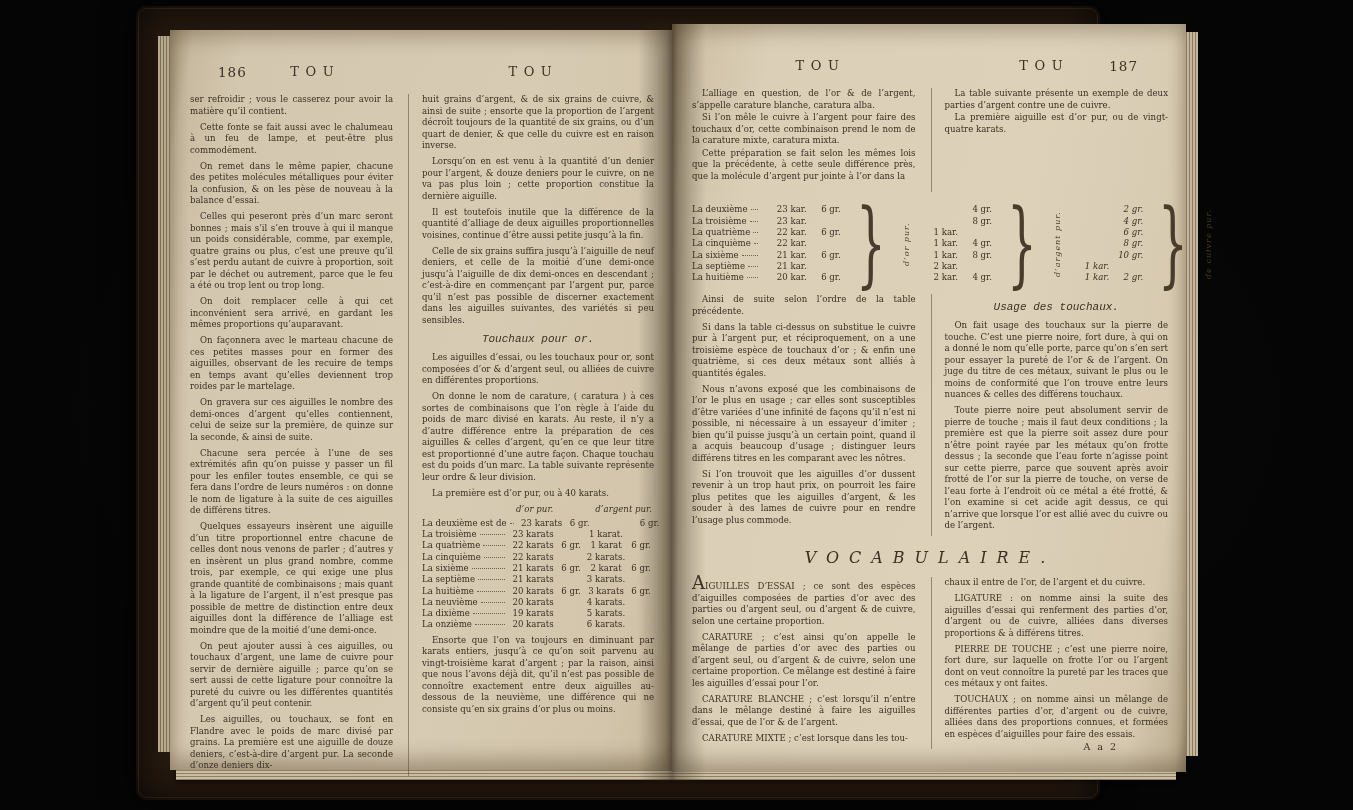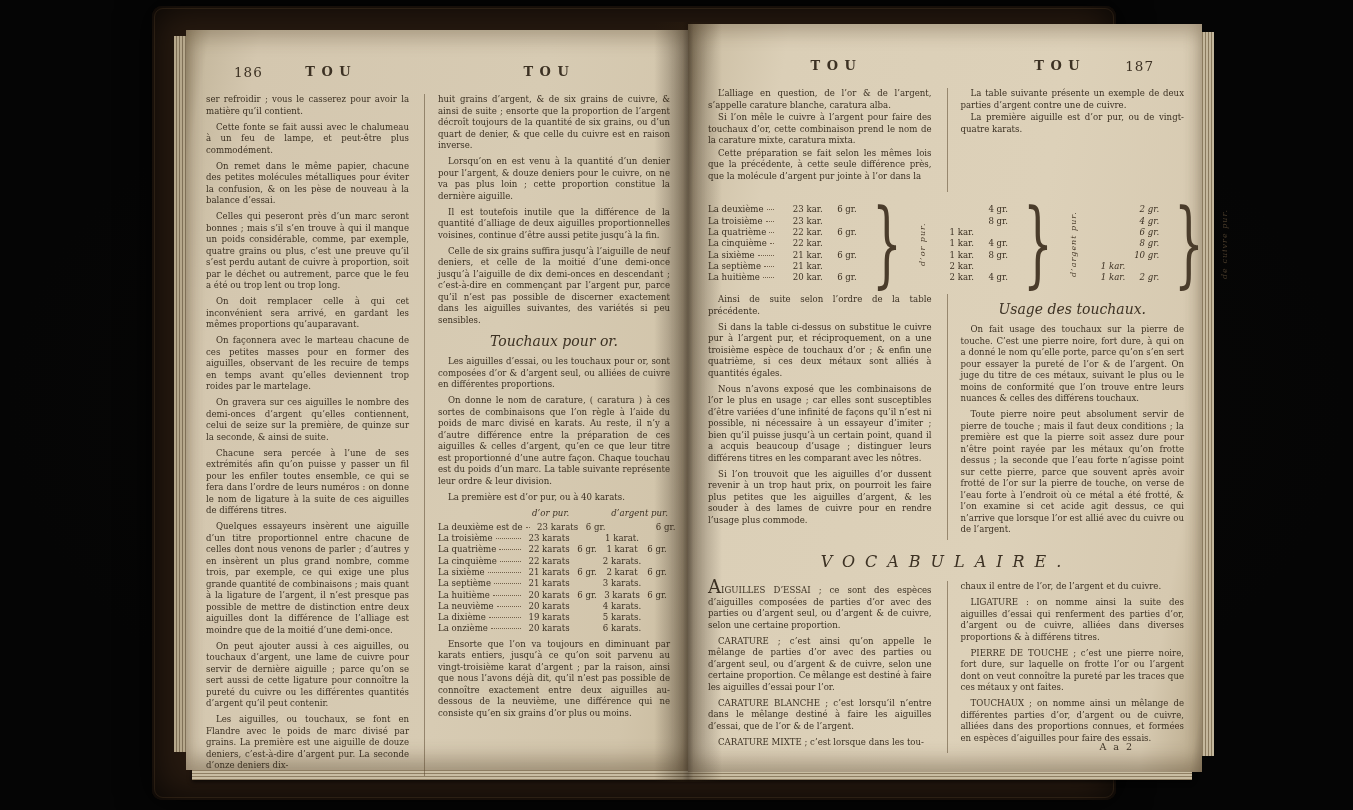--- a/index.html
+++ b/index.html
@@ -1,20 +1,20 @@
 <!DOCTYPE html>
 <html><head>
 <meta charset="utf-8">
 <style>
   html,body{margin:0;padding:0;background:#060605;width:1353px;height:810px;overflow:hidden;}
   .scene{position:relative;width:1353px;height:810px;background:
     radial-gradient(ellipse at 50% 50%, #0b0a08 0%, #050505 70%);
     font-family:"DejaVu Serif", serif;color:#3c3123;}
   
-  .book{position:absolute;left:152px;top:6px;width:964px;height:794px;
+  .book{position:absolute;left:136px;top:6px;width:964px;height:794px;
     background:linear-gradient(95deg,#1c120a 0%,#33231being 0,#33231b 3%,#2c1d12 8%,#241810 50%,#2c1d12 93%,#1a100a 100%);
     background-color:#271a10;border-radius:10px;
     box-shadow: inset 0 0 40px rgba(0,0,0,.85), 0 0 34px rgba(0,0,0,.9);}
   .book::before{content:"";position:absolute;inset:2px;border-radius:9px;
     border:1px solid rgba(140,104,66,.18);pointer-events:none;}
   .pages-area{position:absolute;left:34px;top:16px;width:1016px;height:760px;}
   .stack-bottom{position:absolute;left:6px;bottom:2px;width:1000px;height:24px;
     background:repeating-linear-gradient(to bottom,#c9bda2 0 2px,#8f7f63 2px 3px);
     border-bottom:2px solid #4a3categ0;border-bottom-color:#4a3a28;box-shadow:0 2px 4px rgba(0,0,0,.6);}
   .stack-right{position:absolute;right:-12px;top:10px;width:14px;height:724px;
@@ -26,30 +26,30 @@
     background:linear-gradient(100deg,#a89a7e 0%,#c7baa0 4%,#d4c7af 12%,#d7cbb3 58%,#d2c5ab 88%,#c9bb9f 98%,#bdae92 100%);}
   .page-right{left:502px;top:2px;width:514px;height:748px;
     background:linear-gradient(100deg,#b3a487 0%,#cfc2a8 5%,#dbcfb7 16%,#ddd1b9 60%,#d6c9b0 90%,#bfb093 98%,#a2937a 100%);}
   .gutter{position:absolute;left:468px;top:0;width:68px;height:100%;pointer-events:none;
     background:linear-gradient(90deg,rgba(40,28,14,0) 0%,rgba(40,28,14,.38) 42%,rgba(30,20,10,.5) 50%,rgba(40,28,14,.34) 58%,rgba(40,28,14,0) 100%);}
   
   .inner{position:absolute;inset:0;padding:30px 18px 14px 20px;}
   .runhead{position:relative;height:34px;}
   .pno{position:absolute;top:4px;font-size:13.5px;letter-spacing:1px;}
   .pno.l{left:28px;} .pno.r{right:30px;}
-  .rh{position:absolute;top:4px;font-size:13px;letter-spacing:.5em;transform:translateX(-50%);font-weight:bold;}
+  .rh{position:absolute;top:4px;font-size:13px;letter-spacing:.5em;transform:translateX(-50%);}
   .rh.c1{left:27%;} .rh.c2{left:74%;}
   .cols{display:flex;align-items:stretch;}
   .col{width:50%;}
   .col.second{border-left:1px solid rgba(92,74,50,.55);padding-left:13px;margin-left:13px;}
   .col.first{padding-right:2px;}
   p.pp{font-size:8.6px;line-height:11.5px;text-align:justify;text-indent:10px;margin:0 0 4.5px 0;}
   p.pp.cont{text-indent:0;}
   p.pp.tight{margin:0 0 1px 0;}
-  .subhead{font-style:italic;text-align:center;font-size:14px;margin:7px 0 7px;}
+  .subhead{font-style:italic;text-align:center;font-size:11px;margin:7px 0 7px;font-family:Liberation Mono, monospace;}
   
   .ktable{margin:2px 0 4px 0;font-size:8.6px;line-height:11.3px;}
   .khead{display:flex;font-style:italic;justify-content:flex-end;margin:3px 0 3px;}
   .khead .kh1{margin-right:42px;} .khead .kh2{margin-right:2px;}
   .krow{display:flex;align-items:baseline;white-space:nowrap;}
   .kl{flex:0 0 auto;}
   .lead{flex:1 1 auto;border-bottom:1px dotted rgba(80,62,40,.75);margin:0 3px;transform:translateY(-2px);min-width:4px;}
   .kv{flex:0 0 auto;text-align:center;}
   .ok{width:50px;} .og{width:26px;} .ak{width:44px;} .ag{width:26px;}
   

